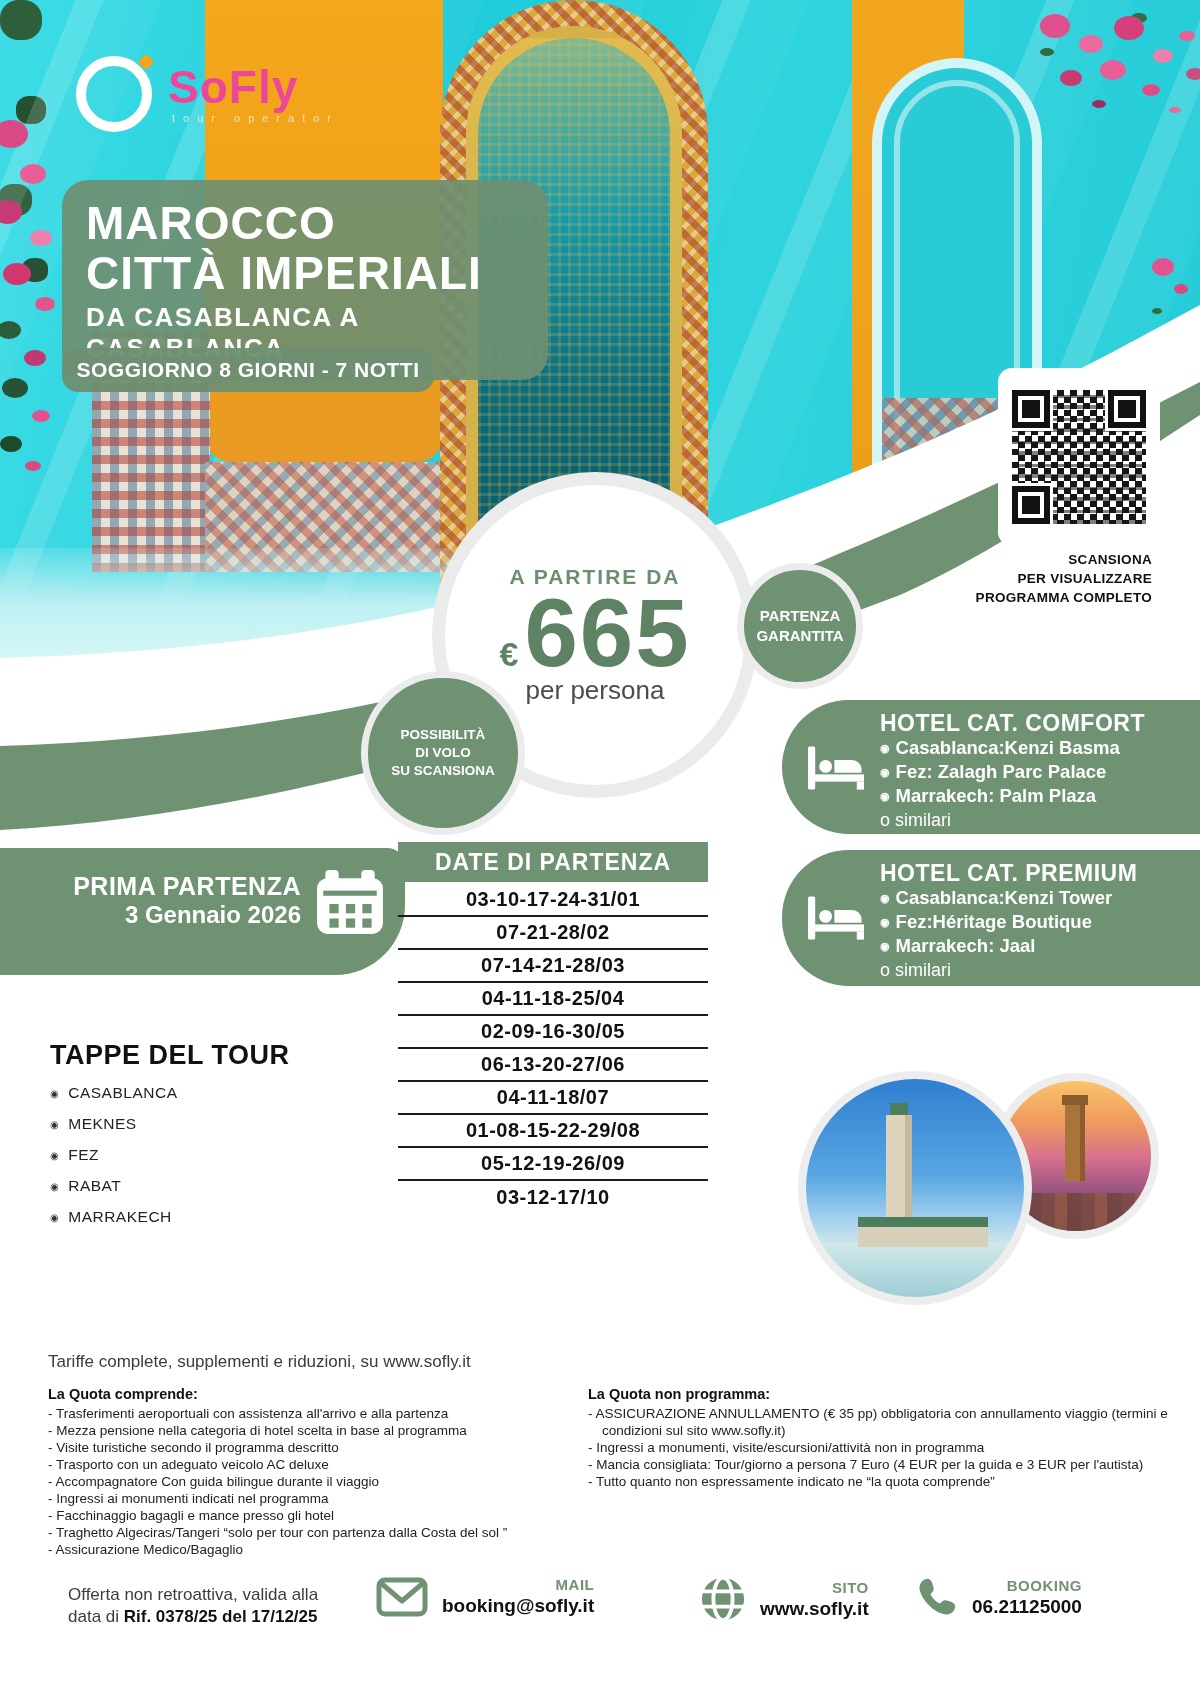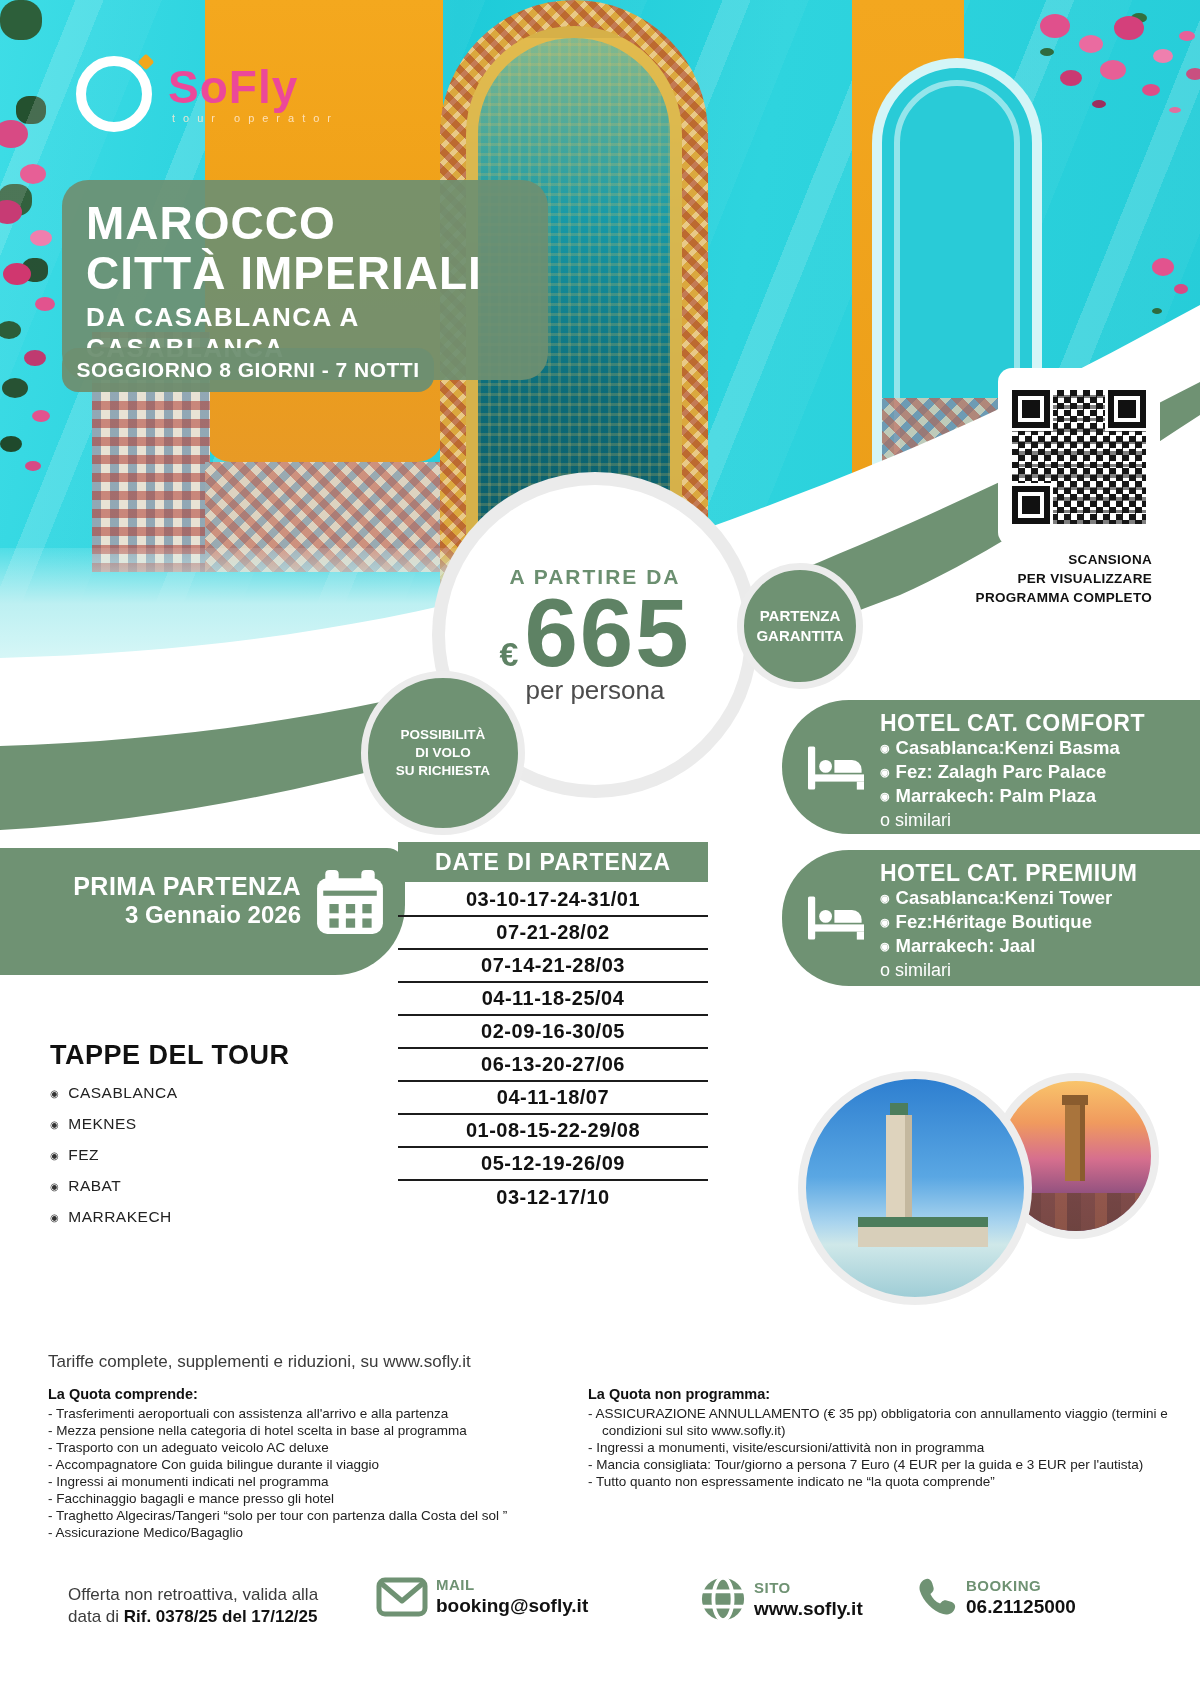--- a/index.html
+++ b/index.html
@@ -165,21 +165,21 @@
   .cols-title{font-size:14.5px;font-weight:bold;color:#111;}
   .includes{position:absolute;left:48px;top:1386px;width:510px;}
   .excludes{position:absolute;left:588px;top:1386px;width:600px;}
   .qlist{margin:3px 0 0 0;padding:0;list-style:none;font-size:13.5px;color:#222;line-height:17px;}
   .qlist li{padding-left:14px;text-indent:-14px;}
   .qlist li::before{content:"-  ";}
 
   
   .validity{position:absolute;left:68px;top:1584px;font-size:17px;color:#3c3c3c;line-height:22px;}
   .validity b{color:#111;}
-  .contact{position:absolute;top:1576px;display:flex;align-items:center;gap:8px;}
+  .contact{position:absolute;top:1576px;display:flex;align-items:center;gap:14px;text-align:right;}
   .c-mail{left:376px;} .c-site{left:700px;} .c-phone{left:916px;}
   .c-label{font-size:15px;font-weight:bold;color:#6F9273;letter-spacing:.5px;}
   .c-value{font-size:19px;font-weight:bold;color:#111;margin-top:2px;}
 </style>
 </head>
 <body>
 
 <div class="poster">
 
   <div class="photo">
@@ -232,21 +232,21 @@
     </div>
   </div>
 
   <div class="badge-circle badge-guaranteed">
     <span>PARTENZA</span>
     <span>GARANTITA</span>
   </div>
   <div class="badge-circle badge-flight">
     <span>POSSIBILITÀ</span>
     <span>DI VOLO</span>
-    <span>SU RICHIESTA</span>
+    <span>SU SCANSIONA</span>
   </div>
 
   <div class="qr-panel">
     <div class="qr">
       <i class="qf qf-tl"></i>
       <i class="qf qf-tr"></i>
       <i class="qf qf-bl"></i>
     </div>
   </div>
   <div class="qr-caption">
@@ -355,20 +355,21 @@
     <div class="mosque"></div>
   </div>
 
   <div class="tariffe">Tariffe complete, supplementi e riduzioni, su www.sofly.it</div>
 
   <div class="includes">
     <div class="cols-title">La Quota comprende:</div>
     <ul class="qlist">
       <li>Trasferimenti aeroportuali con assistenza all'arrivo e alla partenza</li>
       <li>Mezza pensione nella categoria di hotel scelta in base al programma</li>
+      <li>Visite turistiche secondo il programma descritto</li>
       <li>Trasporto con un adeguato veicolo AC deluxe</li>
       <li>Accompagnatore Con guida bilingue durante il viaggio</li>
       <li>Ingressi ai monumenti indicati nel programma</li>
       <li>Facchinaggio bagagli e mance presso gli hotel</li>
       <li>Traghetto Algeciras/Tangeri “solo per tour con partenza dalla Costa del sol ”</li>
       <li>Assicurazione Medico/Bagaglio</li>
     </ul>
   </div>
 
   <div class="excludes">

